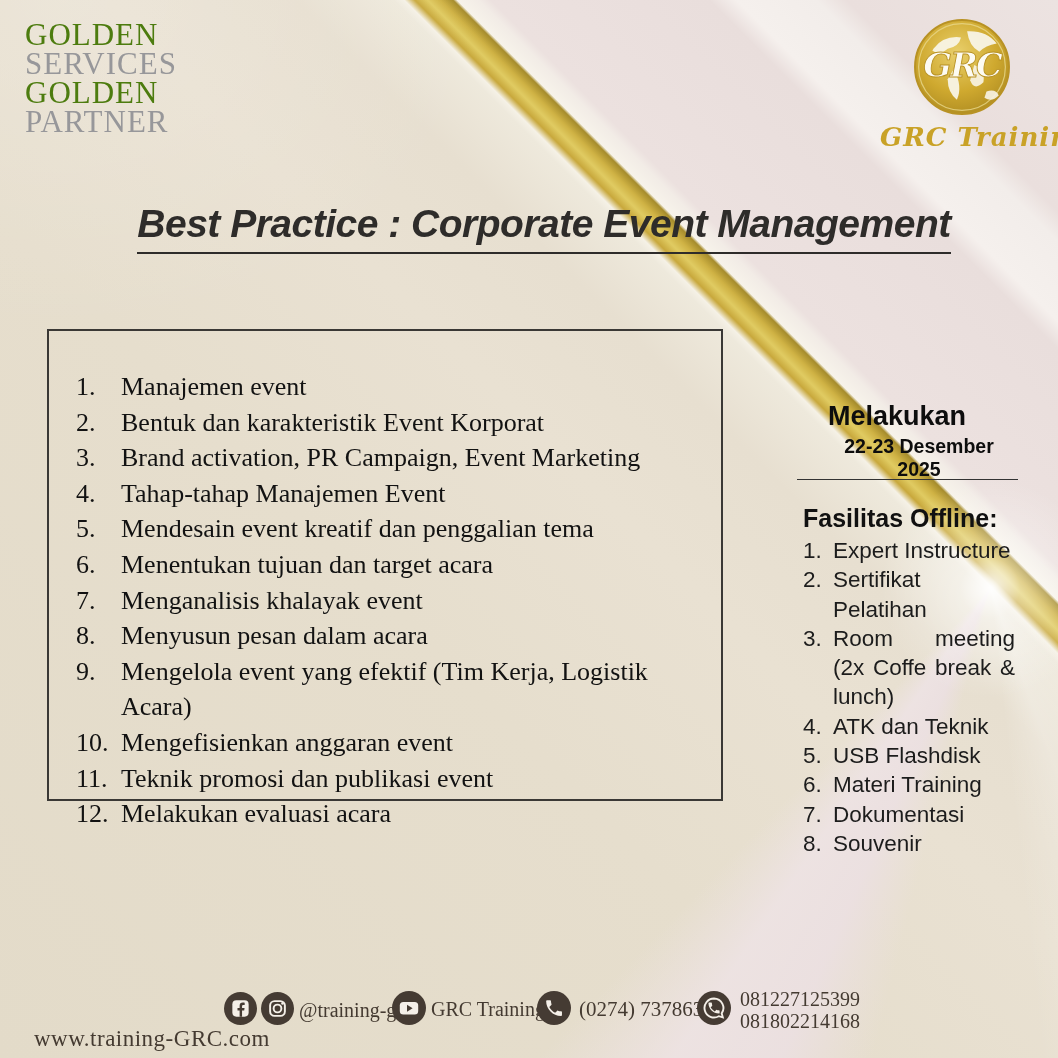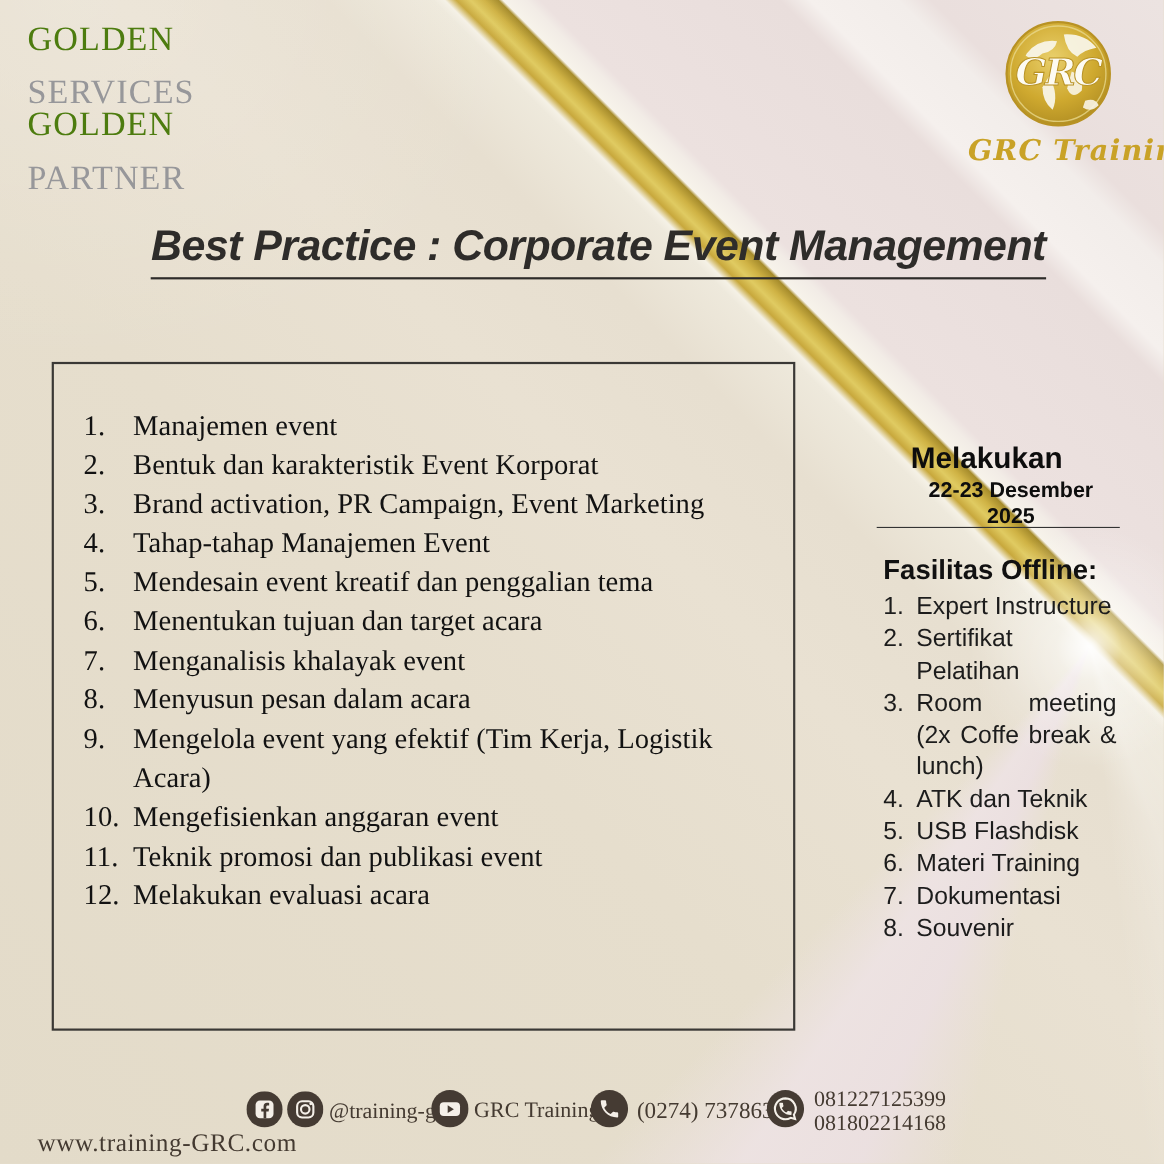--- a/index.html
+++ b/index.html
@@ -44,42 +44,42 @@
         #eadfdd 90%,
         #ece3e1 100%);
   }
   
   .corner-logo {
     position:absolute; left:25px; top:20px;
     font-family:"Liberation Serif","DejaVu Serif",serif;
     font-size:31px; line-height:29px; letter-spacing:1px;
   }
   .corner-logo .gold { color:#4d7c0f; }
-  .corner-logo .gray { color:#97979a;margin-top:20px; }
+  .corner-logo .gray { color:#97979a; }
   
   .brand-logo { position:absolute; left:880px; top:18px; width:164px; text-align:center; }
   .brand-logo .globe { display:block; margin:0 auto; }
   .brand-name {
     display:block; margin-top:6px;
     font-family:"DejaVu Serif","Liberation Serif",serif;
     font-style:italic; font-weight:bold;
     font-size:26px; color:#c9a227; letter-spacing:1px;
     white-space:nowrap;
   }
   
   .title-wrap { position:absolute; left:0; right:0; top:202px; text-align:center; padding-left:30px; }
   .title {
     display:inline-block;
     font-style:italic; font-weight:bold; font-size:39px;
     letter-spacing:-0.5px; color:#2e2c2a;
     border-bottom:2.5px solid #2e2c2a; padding-bottom:6px;
   }
   
   .agenda-box {
-    position:absolute; left:47px; top:329px; width:676px; height:608px;
+    position:absolute; left:47px; top:329px; width:676px; height:472px;
     border:2px solid #3a3835;
   }
   ol.agenda {
     list-style:none; counter-reset:a;
     margin:38px 6px 0 0;
     font-family:"Liberation Serif","DejaVu Serif",serif;
     font-size:26px; line-height:35.6px; color:#121212;
   }
   ol.agenda li { position:relative; padding-left:72px; counter-increment:a; }
   ol.agenda li::before {

